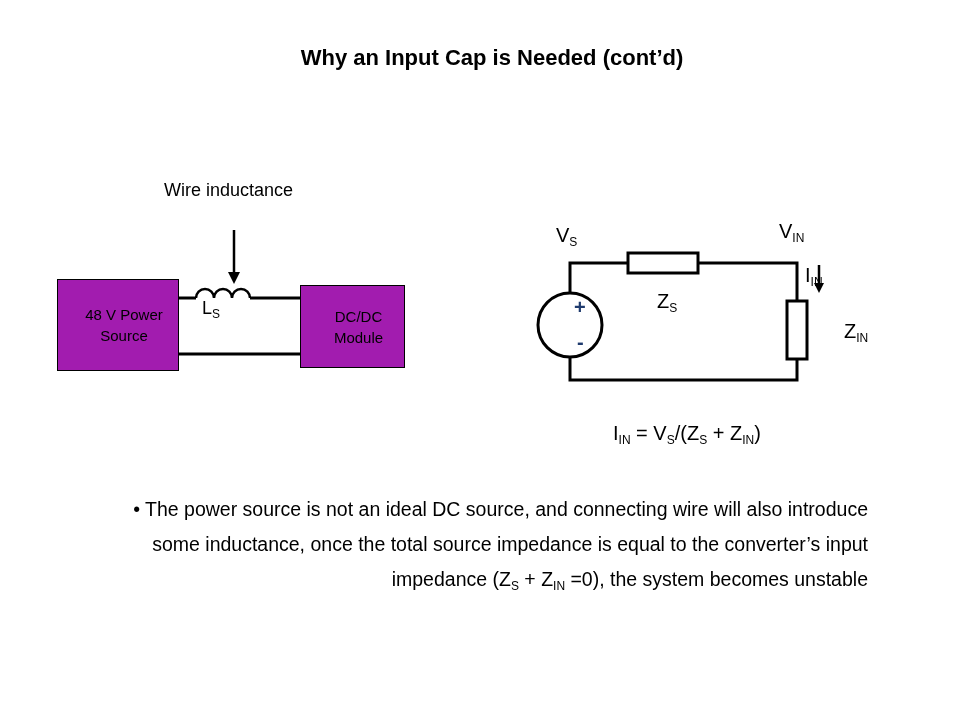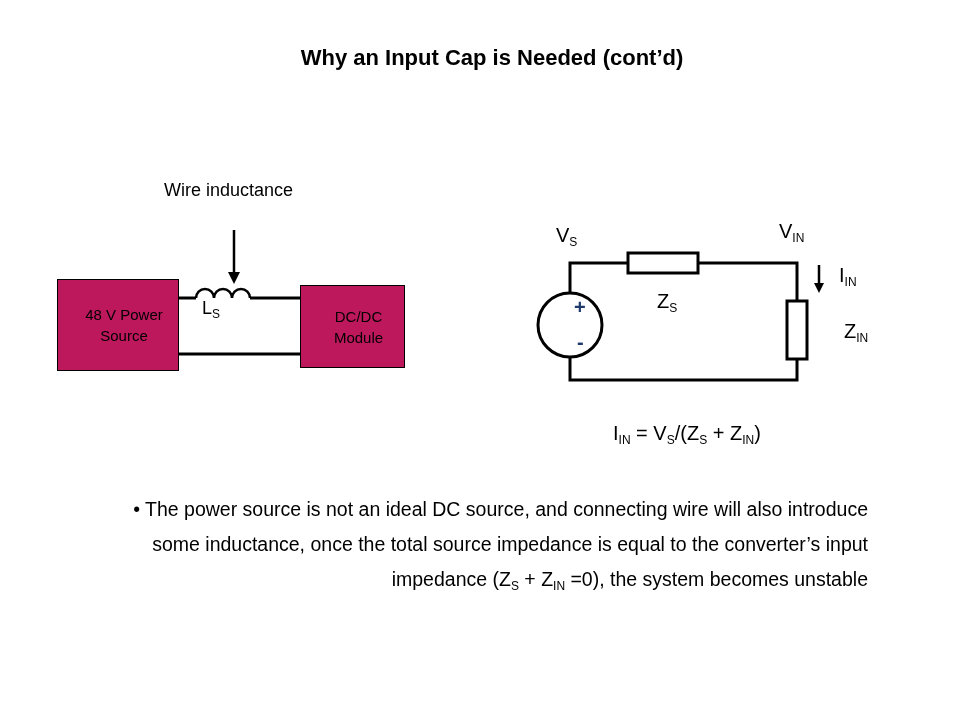--- a/index.html
+++ b/index.html
@@ -8,21 +8,21 @@
     font-family: "Liberation Sans", sans-serif; color: #000;
   }
   .abs { position: absolute; padding-left: 12px; }
   #title {
     left: 0; width: 960px; top: 45px; text-align: center;
     font-weight: bold; font-size: 22px;
   }
   .lbl { font-size: 18px; white-space: nowrap; }
   .sub { font-size: 12px; position: relative; top: 4px; }
   .box {
-    background: #be185d; border: 1px solid #000; box-sizing: border-box;
+    background: #a21caf; border: 1px solid #000; box-sizing: border-box;
     display: flex; align-items: center; justify-content: center; text-align: center;
     font-size: 15px; line-height: 21px;
   }
   #diagram { position: absolute; left: 0; top: 0; }
   #bullet {
     left: 86px; top: 492px; width: 770px; font-size: 19.5px; line-height: 35px; text-align: right;
   }
   .bsub { font-size: 12px; position: relative; top: 4px; }
 </style>
 </head>
@@ -65,21 +65,21 @@
 
 <div class="abs box" style="left:300px; top:285px; width:105px; height:83px;">
   <div>
     <div>DC/DC</div>
     <div>Module</div>
   </div>
 </div>
 
 <div class="abs lbl" style="left:535px; top:224px; font-size:20px;margin-left:9px;"><span>V</span><span class="sub">S</span></div>
 <div class="abs lbl" style="left:752px; top:220px; font-size:20px;margin-left:15px;"><span>V</span><span class="sub">IN</span></div>
-<div class="abs lbl" style="left:827px; top:264px; font-size:20px;"><span>I</span><span class="sub">IN</span></div>
+<div class="abs lbl" style="left:793px; top:264px; font-size:20px;"><span>I</span><span class="sub">IN</span></div>
 <div class="abs lbl" style="left:645px; top:290px; font-size:20px;"><span>Z</span><span class="sub">S</span></div>
 <div class="abs lbl" style="left:832px; top:320px; font-size:20px;"><span>Z</span><span class="sub">IN</span></div>
 <div class="abs" style="left:562px; top:296px; font-size:20px; color:#1f3b6e; font-weight:bold;">+</div>
 <div class="abs" style="left:565px; top:331px; font-size:20px; color:#1f3b6e; font-weight:bold;">-</div>
 
 <div class="abs lbl" style="left:601px; top:422px; font-size:20px;text-align:right;"><span>I</span><span class="sub">IN</span><span> = V</span><span class="sub">S</span><span>/(Z</span><span class="sub">S</span><span> + Z</span><span class="sub">IN</span><span>)</span></div>
 
 <div id="bullet" class="abs"><span>• The power source is not an ideal DC source, and connecting wire will also introduce some inductance, once the total source impedance is equal to the converter’s input impedance (Z</span><span class="bsub">S</span><span> + Z</span><span class="bsub">IN</span><span> =0), the system becomes unstable</span></div>
 
 </body></html>

